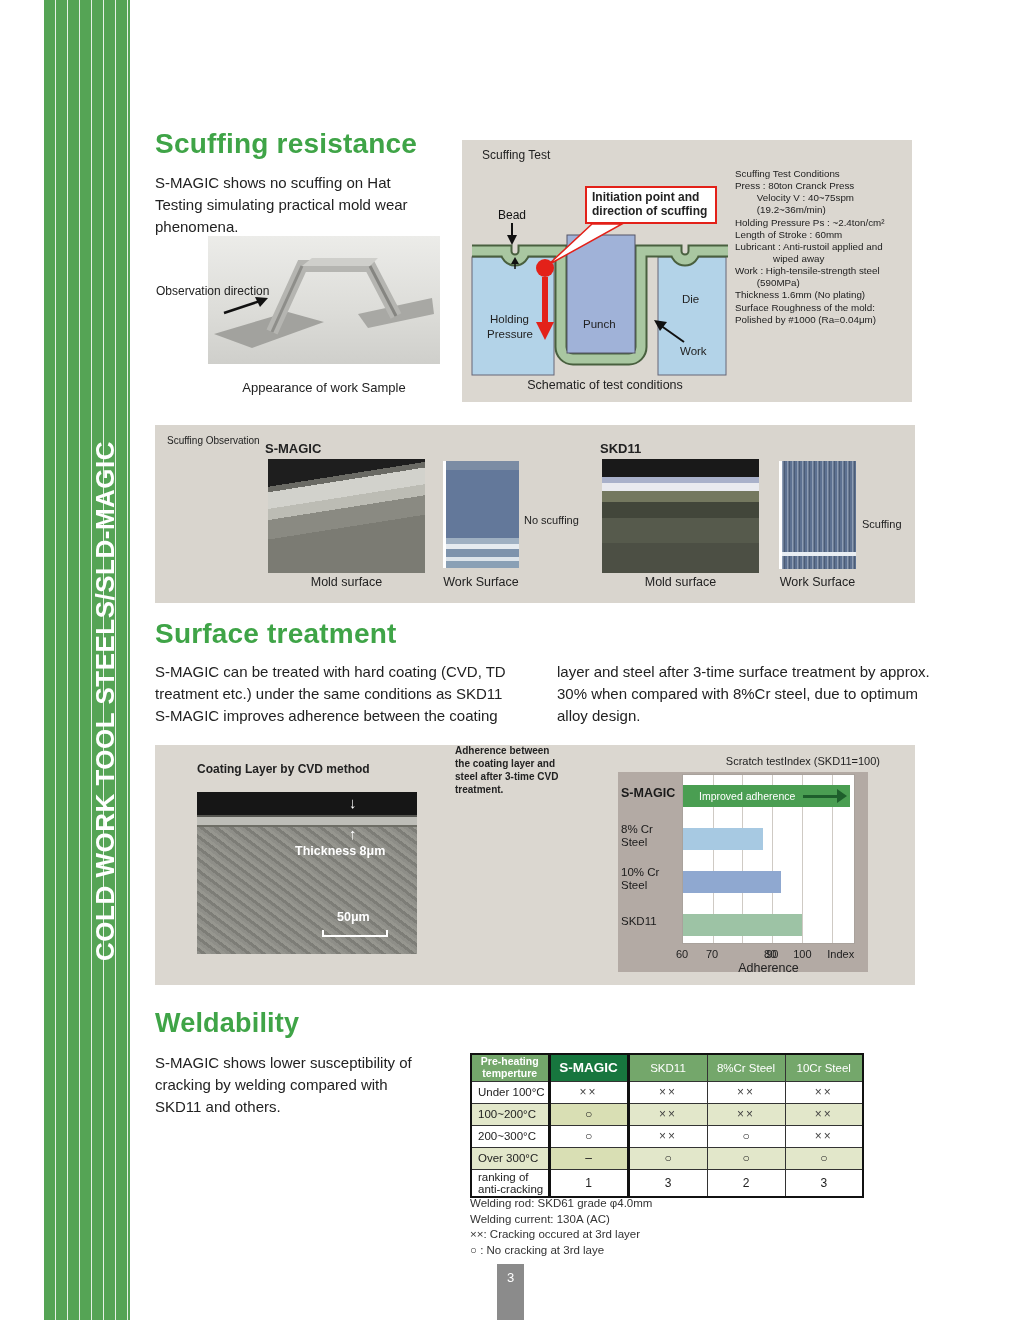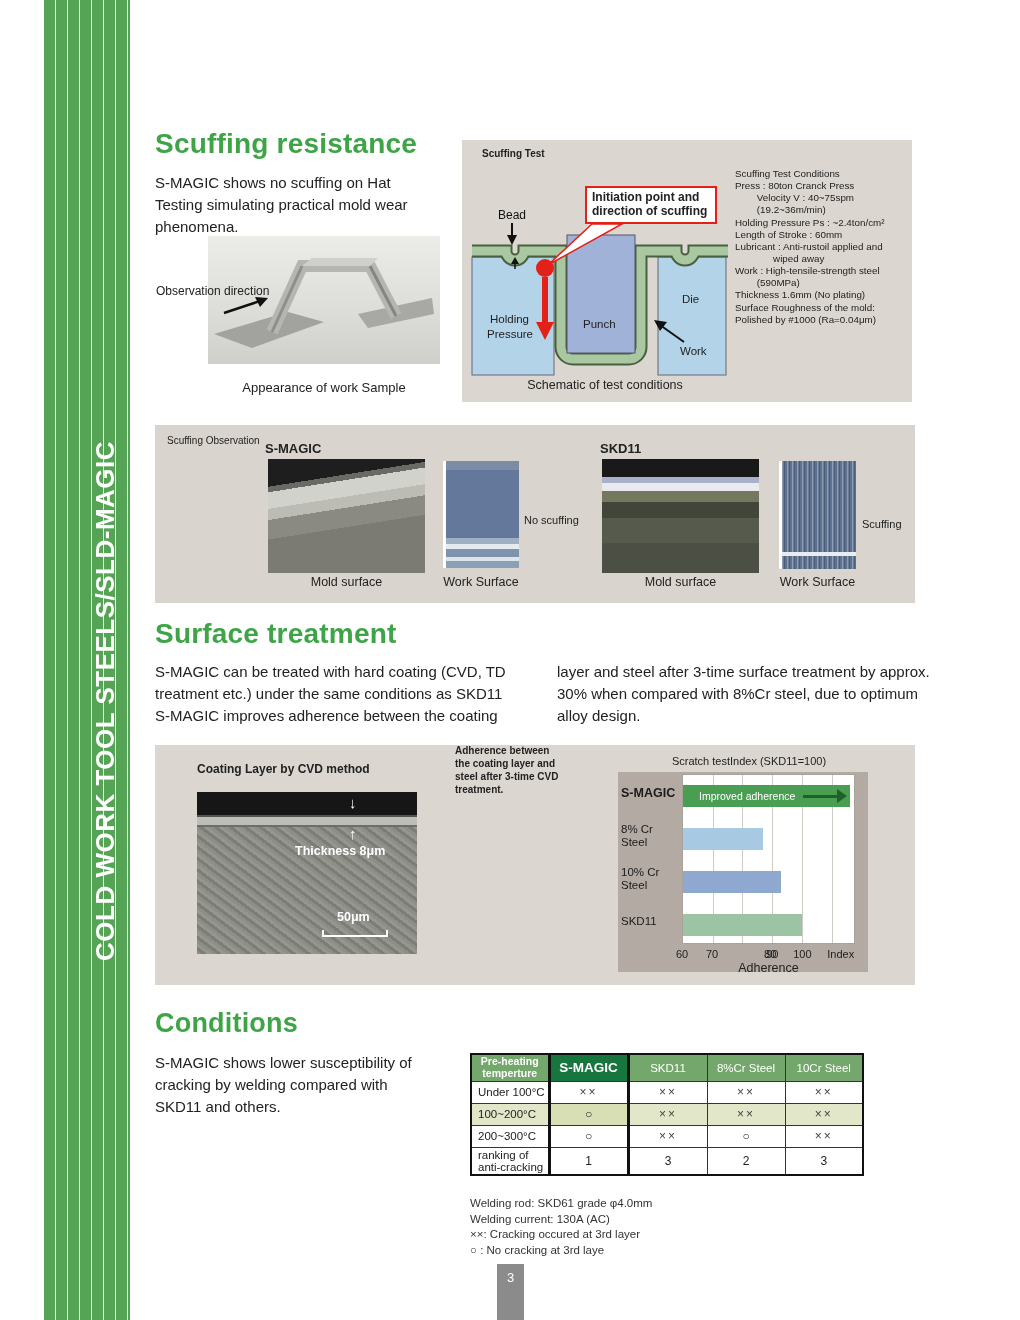--- a/index.html
+++ b/index.html
@@ -23,21 +23,21 @@
 
   
   .panel{background:#dbd7d0}
 
   
   .hat-photo{left:208px;top:236px;width:232px;height:128px;
      background:linear-gradient(180deg,#ecece9 0%,#dcdcd8 60%,#cfcfcb 100%)}
   .obs-label{left:156px;top:284px;font-size:12px}
 
   
-  .test-title{left:482px;top:148px;font-weight:bold;font-size:10px}
+  .test-title{left:482px;top:148px;font-weight:normal;font-size:12px}
   .callout{left:585px;top:186px;width:132px;background:#fff;border:2px solid #e32119;
      padding:3px 5px;font-weight:bold;font-size:12px;line-height:1.15;z-index:5}
   .conditions{left:735px;top:168px;width:176px;font-size:9.8px;line-height:1.24;
      white-space:pre-wrap;color:#222}
 
   
   .obs-heading{left:167px;top:435px;width:96px;font-weight:normal;font-size:10px;line-height:1.2}
   .mat-label{font-weight:bold;font-size:13px}
   .photo{border:0}
   .photo-mold-smagic{left:268px;top:459px;width:157px;height:114px;
@@ -60,21 +60,21 @@
        #84847e}
   .mg-arrow{position:absolute;font-size:15px;font-weight:bold;color:#fff}
   .mg-label{position:absolute;font-weight:bold;font-size:12.5px;color:#fff}
   .scalebar{position:absolute;left:125px;top:138px;width:66px;height:7px;
      border-bottom:2px solid #fff;border-left:2px solid #fff;border-right:2px solid #fff}
   .adher-note{left:455px;top:744px;width:168px;font-weight:bold;font-size:10px;
      line-height:1.3;white-space:pre-line}
   .cvd-title{left:197px;top:762px;font-weight:bold;font-size:12px}
 
   
-  .chart-head{left:618px;top:755px;width:262px;display:flex;justify-content:center;
+  .chart-head{left:618px;top:755px;width:262px;display:flex;justify-content:flex-end;
      font-size:11px;color:#222}
   .chart-area{left:618px;top:772px;width:250px;height:200px;background:#b3aaa4}
   .plot{position:absolute;left:64px;top:2px;width:173px;height:170px;background:#fff;
      border:1px solid #a9a29c}
   .gl{position:absolute;top:0;bottom:0;width:1px;background:#cfcac4}
   .bar{position:absolute;left:0;height:22px;display:flex;align-items:center;overflow:hidden}
   .bar-note{color:#fff;font-size:10.5px;white-space:nowrap;padding-left:16px}
   .bar-arrow{flex:1;height:3px;background:#1e5f2c;position:relative;margin:0 12px 0 8px}
   .bar-arrow:after{content:"";position:absolute;right:-9px;top:-5.5px;
      border-left:10px solid #1e5f2c;border-top:7px solid transparent;border-bottom:7px solid transparent}
@@ -259,21 +259,21 @@
         <span class="tick" style="left: 0%;">60</span>
         <span class="tick" style="left: 17.3913%;">70</span>
         <span class="tick" style="left: 34.7826%; margin-left: 28px;">80</span>
         <span class="tick" style="left: 52.1739%;">90</span>
         <span class="tick" style="left: 69.5652%;">100</span>
         <span class="tick index" style="left: 84%;">Index</span>
       </div>
     <div class="chart-xlabel">Adherence</div>
   </div>
 
-  <div class="abs h-green" style="left:155px;top:1008px;font-size:27px">Conditions</div>
+  <div class="abs h-green" style="left:155px;top:1008px;font-size:27px">Weldability</div>
   <div class="abs para" style="left:155px;top:1052px;width:330px">S-MAGIC shows lower susceptibility of
 cracking by welding compared with
 SKD11 and others.</div>
 
   <div class="abs weld-table">
     <table>
       <colgroup>
           <col style="width:78px">
           <col style="width:79px">
           <col style="width:79px">
@@ -304,20 +304,27 @@
             <td class="xx">××</td>
             <td class="xx">××</td>
           </tr>
           <tr>
             <td class="r-label">200~300°C</td>
             <td class="c-smagic">○</td>
             <td class="xx">××</td>
             <td>○</td>
             <td class="xx">××</td>
           </tr>
+          <tr class="alt">
+            <td class="r-label">Over 300°C</td>
+            <td class="c-smagic">–</td>
+            <td>○</td>
+            <td>○</td>
+            <td>○</td>
+          </tr>
           <tr>
             <td class="r-label">ranking of anti-cracking</td>
             <td class="c-smagic">1</td>
             <td>3</td>
             <td>2</td>
             <td>3</td>
           </tr>
         </tbody>
     </table>
   </div>

